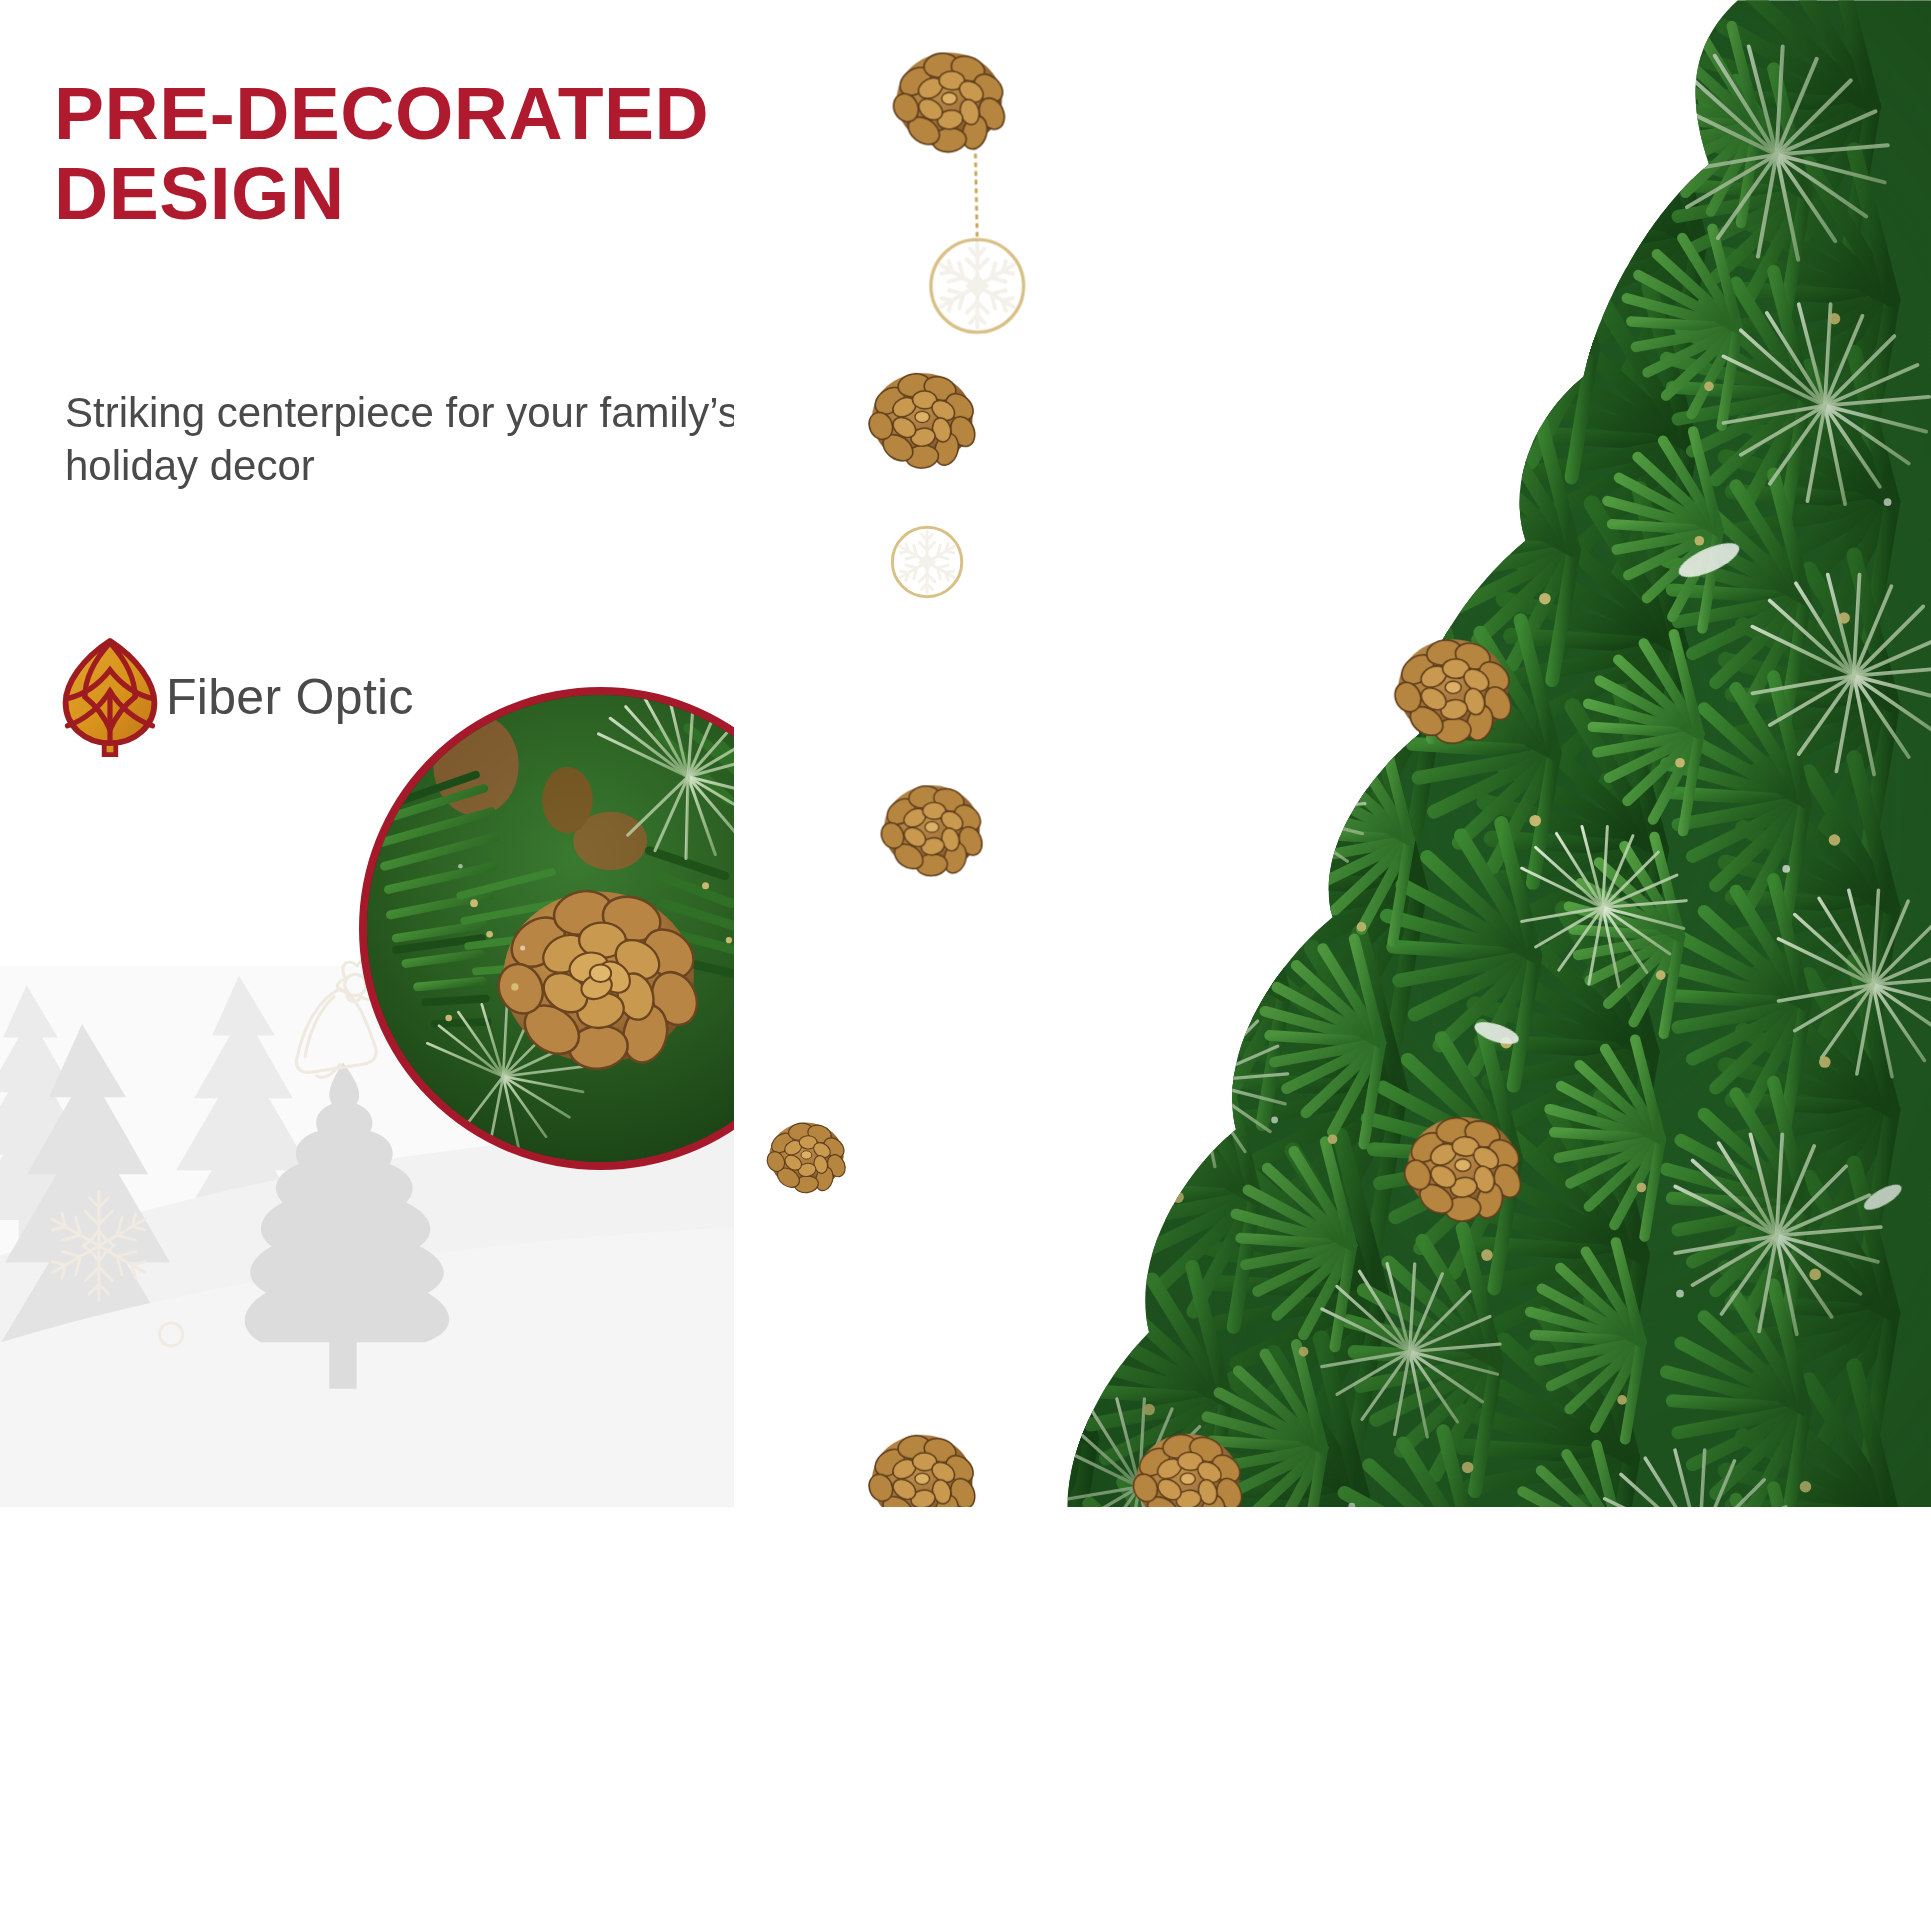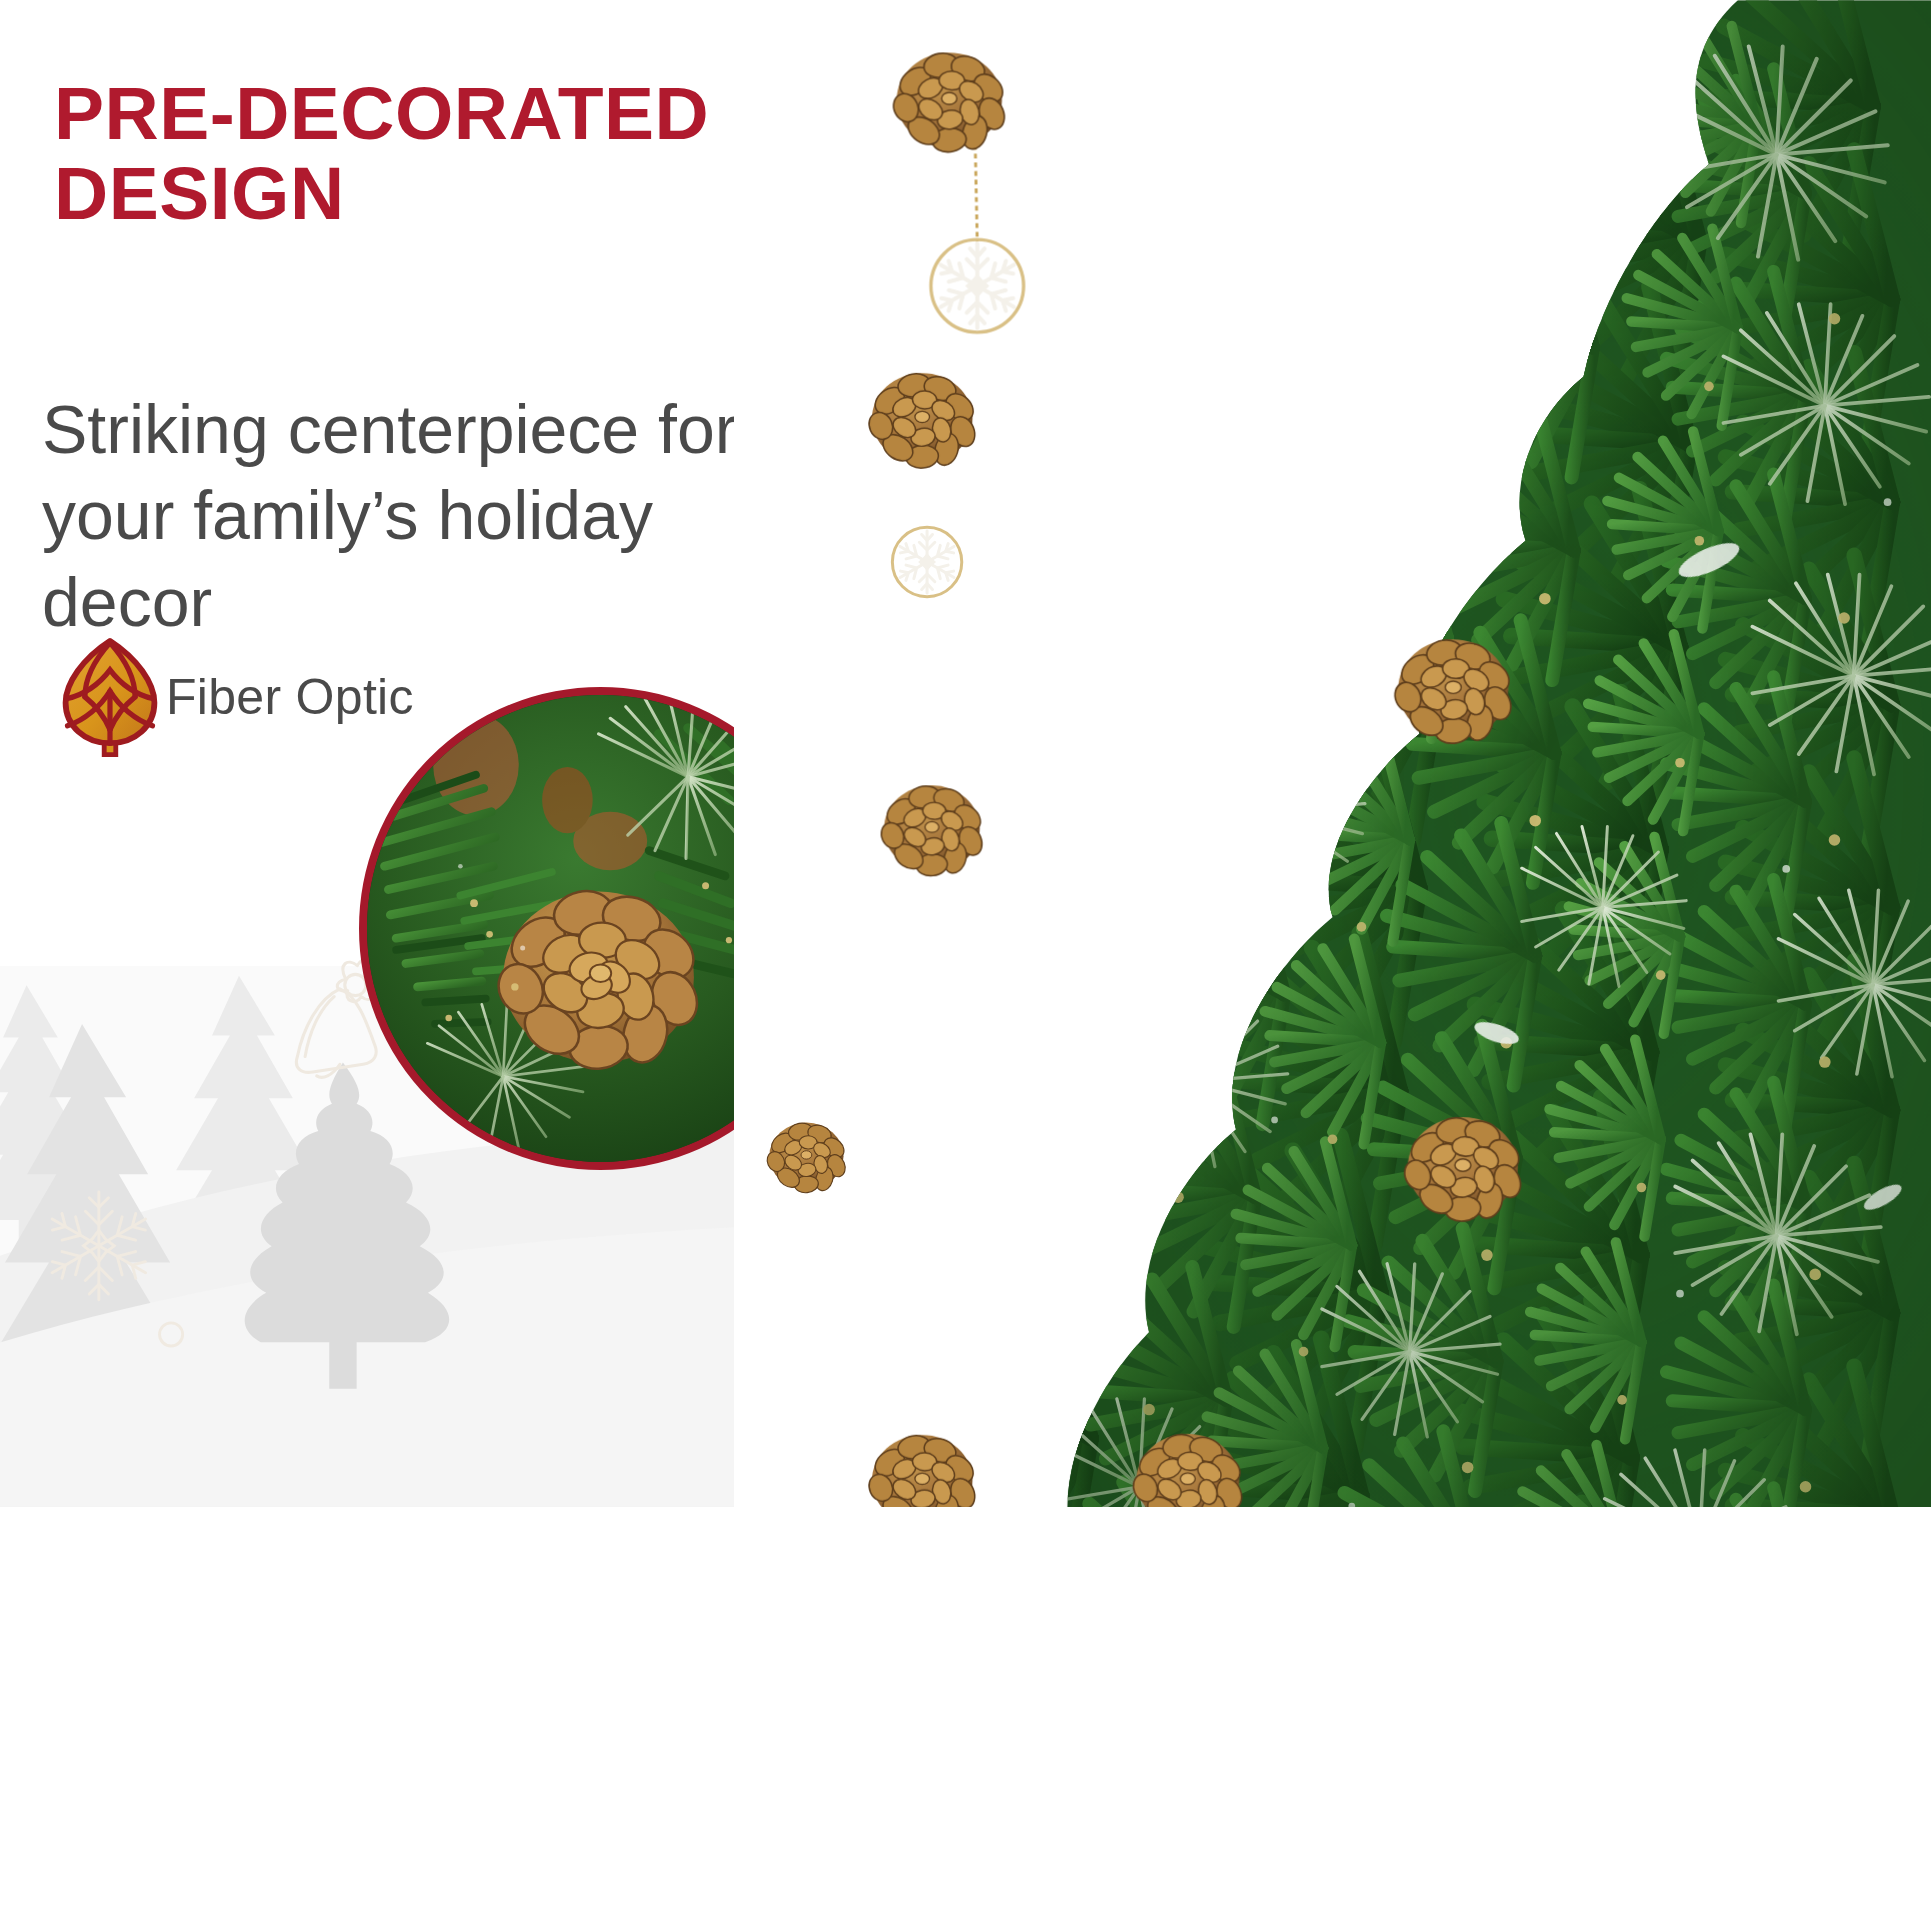--- a/index.html
+++ b/index.html
@@ -22,22 +22,22 @@
   .wm-snowflake-sm { left:39px; top:1190px; }
 
   
   .headline {
     position:absolute; left:54px; top:73px; width:801px;
     font-size:75px; line-height:1.07; font-weight:700;
     letter-spacing:0.5px; color:#B01A2E;
     text-transform:uppercase;
   }
   .subhead {
-    position:absolute; left:42px; top:386px; width:763px;
-    font-size:68px; line-height:1.27; font-weight:300;
+    position:absolute; left:65px; top:386px; width:763px;
+    font-size:42px; line-height:1.27; font-weight:300;
     color:#4A4A4A;
   }
   .feature-row {
     position:absolute; left:54px; top:637px;
     display:flex; align-items:center; 
   }
   .feature-icon { width:112px; height:120px; flex:0 0 auto; }
   .feature-label { font-size:50px; font-weight:300; color:#4A4A4A; letter-spacing:0.3px; }
 
   

